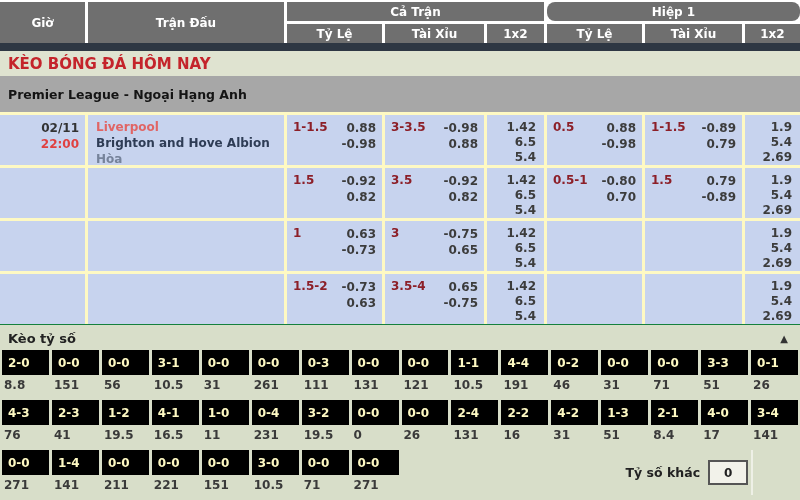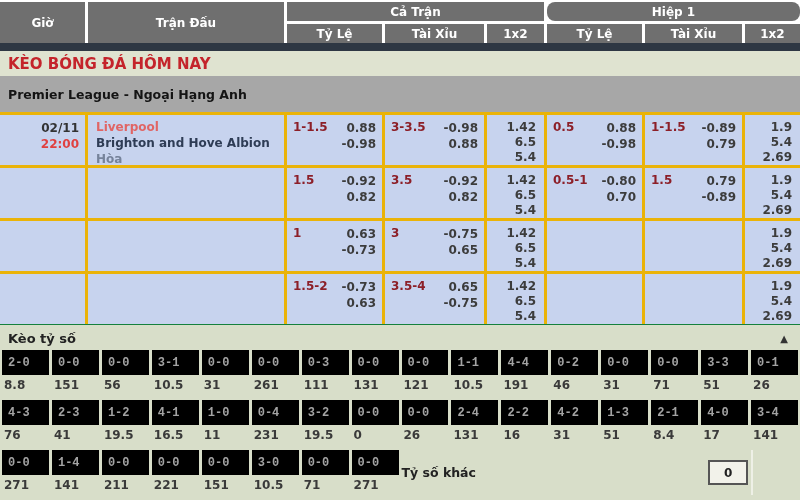--- a/index.html
+++ b/index.html
@@ -13,42 +13,42 @@
   .hcell { background:#6f6f6f; color:#fff; font-size:12px; display:flex; align-items:center; justify-content:center; }
   .span2r { grid-row:1/3; }
   .ft-span { grid-column:3/6; }
   .h1-span { grid-column:6/9;border-radius:8px; }
 
   .strip { height:8px; background:#2e3743; }
   .titlebar { height:25px; background:#dfe3d0; color:#c4242b; font-size:15px; display:flex; align-items:center; padding-left:8px; }
   .leaguebar { height:36px; background:#a7a7a7; color:#141414; font-size:12.5px; display:flex; align-items:center; padding-left:8px; }
 
   
-  .odds { grid-auto-rows:50px; background:#eab308; padding-top:3px; font-size:12px; color:#3c3c3c; }
+  .odds { grid-auto-rows:50px; background:#fef9c3; padding-top:3px; font-size:12px; color:#3c3c3c; }
   .bc { background:#c7d3ee; }
   .time-cell { text-align:right; padding:5px 6px 0 0; line-height:16px; }
   .date { color:#333; }
   .ko { color:#e04040; }
   .match-cell { padding:4px 0 16px 8px; line-height:16px; font-size:12px; }
   .home { color:#e06565; }
   .away { color:#2e3c55; }
   .draw { color:#76839b; }
   .hdp { display:flex; justify-content:space-between; padding:5px 6px 0 6px; }
   .line { color:#8c1f28; }
   .stack { display:flex; flex-direction:column; align-items:flex-end; line-height:16px; }
   .x2 { display:flex; flex-direction:column; align-items:flex-end; padding:5px 8px 0 0; line-height:15px; }
 
   
   .scores { background:#d8dec9; border-top:1px solid #15803d; height:233px; }
   .sec-hdr { display:flex; justify-content:space-between; align-items:center; padding:6px 12px 4px 8px; color:#222; font-size:13px; }
   .arrow { font-size:10px; color:#333; }
   .srow { display:grid; grid-template-columns:repeat(16,1fr); column-gap:3px; padding:0 2px; margin-bottom:5px; }
-  .sbox { background:#000; color:#a3a3a3; height:25px; display:flex; align-items:center; padding-left:6px; font-size:12px;font-family:Liberation Mono, monospace; }
+  .sbox { background:#000; color:#fef9c3; height:25px; display:flex; align-items:center; padding-left:6px; font-size:12px; }
   .sval { color:#3a3a3a; font-size:12px; padding:3px 0 0 2px; height:20px; }
-  .other-cell { grid-column:9/16; display:flex; align-items:center; justify-content:space-between; gap:8px; color:#222; font-size:12.5px; }
+  .other-cell { grid-column:9/16; display:flex; align-items:center; justify-content:flex-end; gap:8px; color:#222; font-size:12.5px; }
   .other-box { width:40px; height:25px; background:#f2f2ea; border:2px solid #555; display:flex; align-items:center; justify-content:center; color:#222; font-size:12px; }
   .spacer { border-left:2px solid #eef0e6; }
   .bottom-line { height:3px; background:#3b3b3b; }
 </style>
 </head>
 <body>
 
 <div class="app">
 
   <div class="cols hdr">

